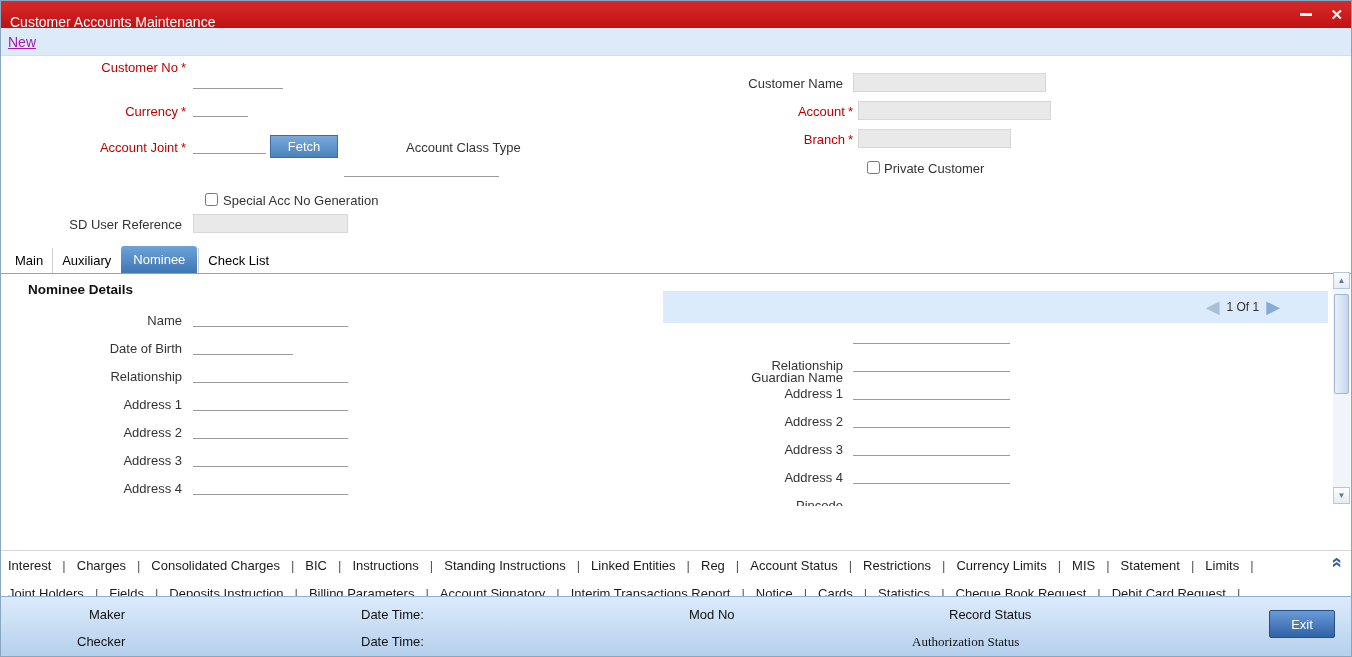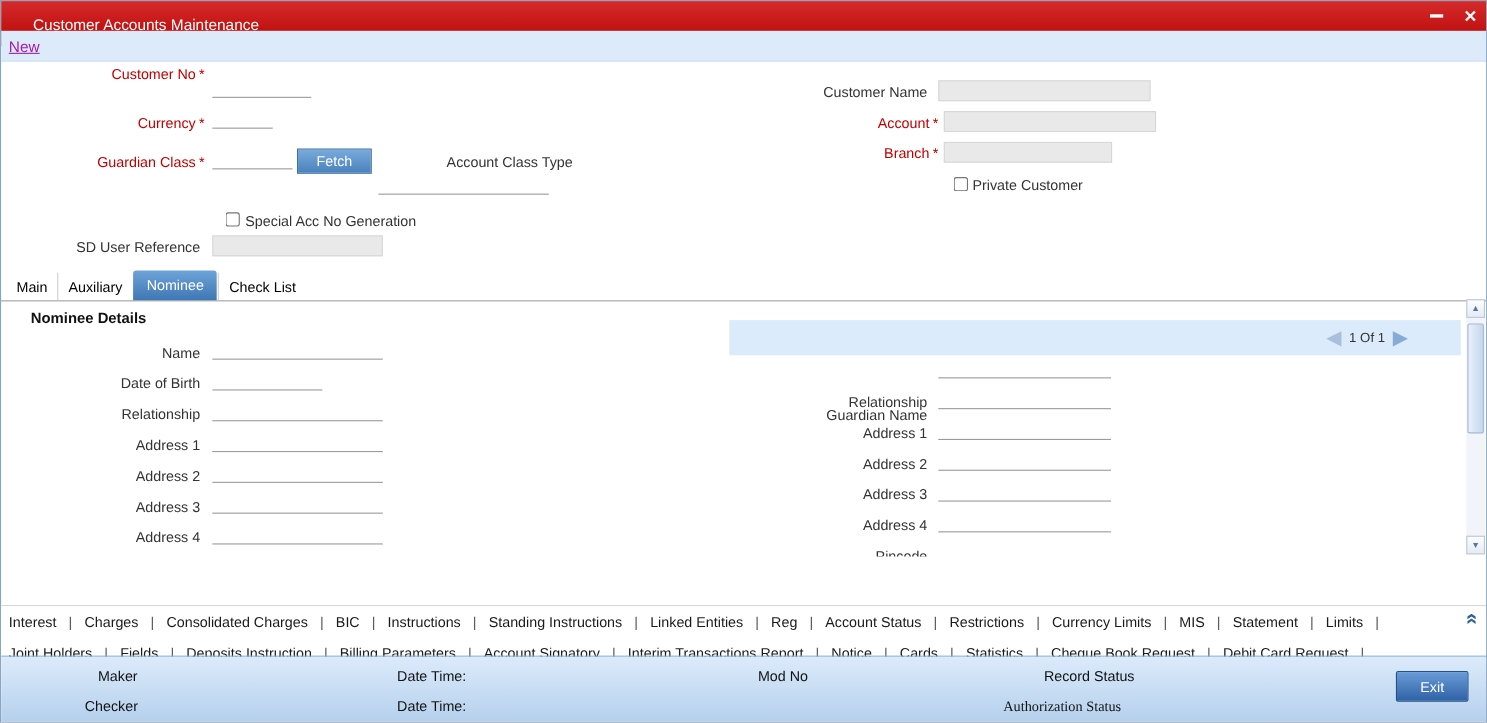--- a/index.html
+++ b/index.html
@@ -1,21 +1,21 @@
 <!DOCTYPE html>
 <html><head>
 <meta charset="utf-8">
 <style>
   * { box-sizing: border-box; margin: 0; padding: 0; }
   body { font-family: "Liberation Sans", sans-serif; background: #fff; }
   .window { position: relative; width: 1352px; height: 657px; background: #fff; border: 1px solid #8aa5c0; overflow: hidden; }
 
   
   .titlebar { position: absolute; left: 0; top: 0; width: 100%; height: 41px;
-    background: linear-gradient(#d62a2a, #b60505); display: flex; align-items: center; padding-left: 20px; }
+    background: linear-gradient(#d62a2a, #b60505); display: flex; align-items: center; }
   .titlebar .title { color: #fff; font-size: 14px; padding-left: 9px; }
   .win-controls { position: absolute; right: 8px; top: 0; height: 27px; display: flex; align-items: center; gap: 18px; }
   .win-btn { background: transparent; border: none; cursor: pointer; color: #fff; display: flex; align-items: center; }
   .min-glyph { display: inline-block; width: 12px; height: 3px; background: #fff; }
   .close-glyph { font-size: 15px; font-weight: bold; color: #fff; }
 
   
   .toolbar { position: absolute; left: 0; top: 27px; width: 100%; height: 28px;
     background: #dceafa; border-bottom: 1px solid #cfe0f2; display: flex; align-items: center; }
   .new-link { font-size: 14px; color: #a21caf; text-decoration: underline; margin-left: 7px; cursor: pointer; }
@@ -99,21 +99,21 @@
     <a class="new-link">New</a>
   </div>
 
   <div>
     <div class="lbl r req" style="left:25px;top:59px;width:160px;"><span>Customer No</span><span class="star">*</span></div>
     <input class="u-input" style="left: 192px; top: 71px; width: 90px;" value="">
 
     <div class="lbl r req" style="left:25px;top:103px;width:160px;"><span>Currency</span><span class="star">*</span></div>
     <input class="u-input" style="left: 192px; top: 99px; width: 55px;" value="">
 
-    <div class="lbl r req" style="left:25px;top:139px;width:160px;"><span>Guardian Class</span><span class="star">*</span></div>
+    <div class="lbl r req" style="left:25px;top:139px;width:160px;"><span>Account Joint</span><span class="star">*</span></div>
     <input class="u-input" style="left: 192px; top: 136px; width: 73px;" value="">
     <button class="fetch-btn" style="left:269px;top:134px;">Fetch</button>
 
     <div class="lbl" style="left:405px;top:139px;">Account Class Type</div>
     <input class="u-input" style="left: 343px; top: 159px; width: 155px;" value="">
 
     <input type="checkbox" class="cb" style="left: 204px; top: 192px;">
     <div class="lbl" style="left:222px;top:192px;">Special Acc No Generation</div>
 
     <div class="lbl r" style="left:21px;top:216px;width:160px;">SD User Reference</div>

